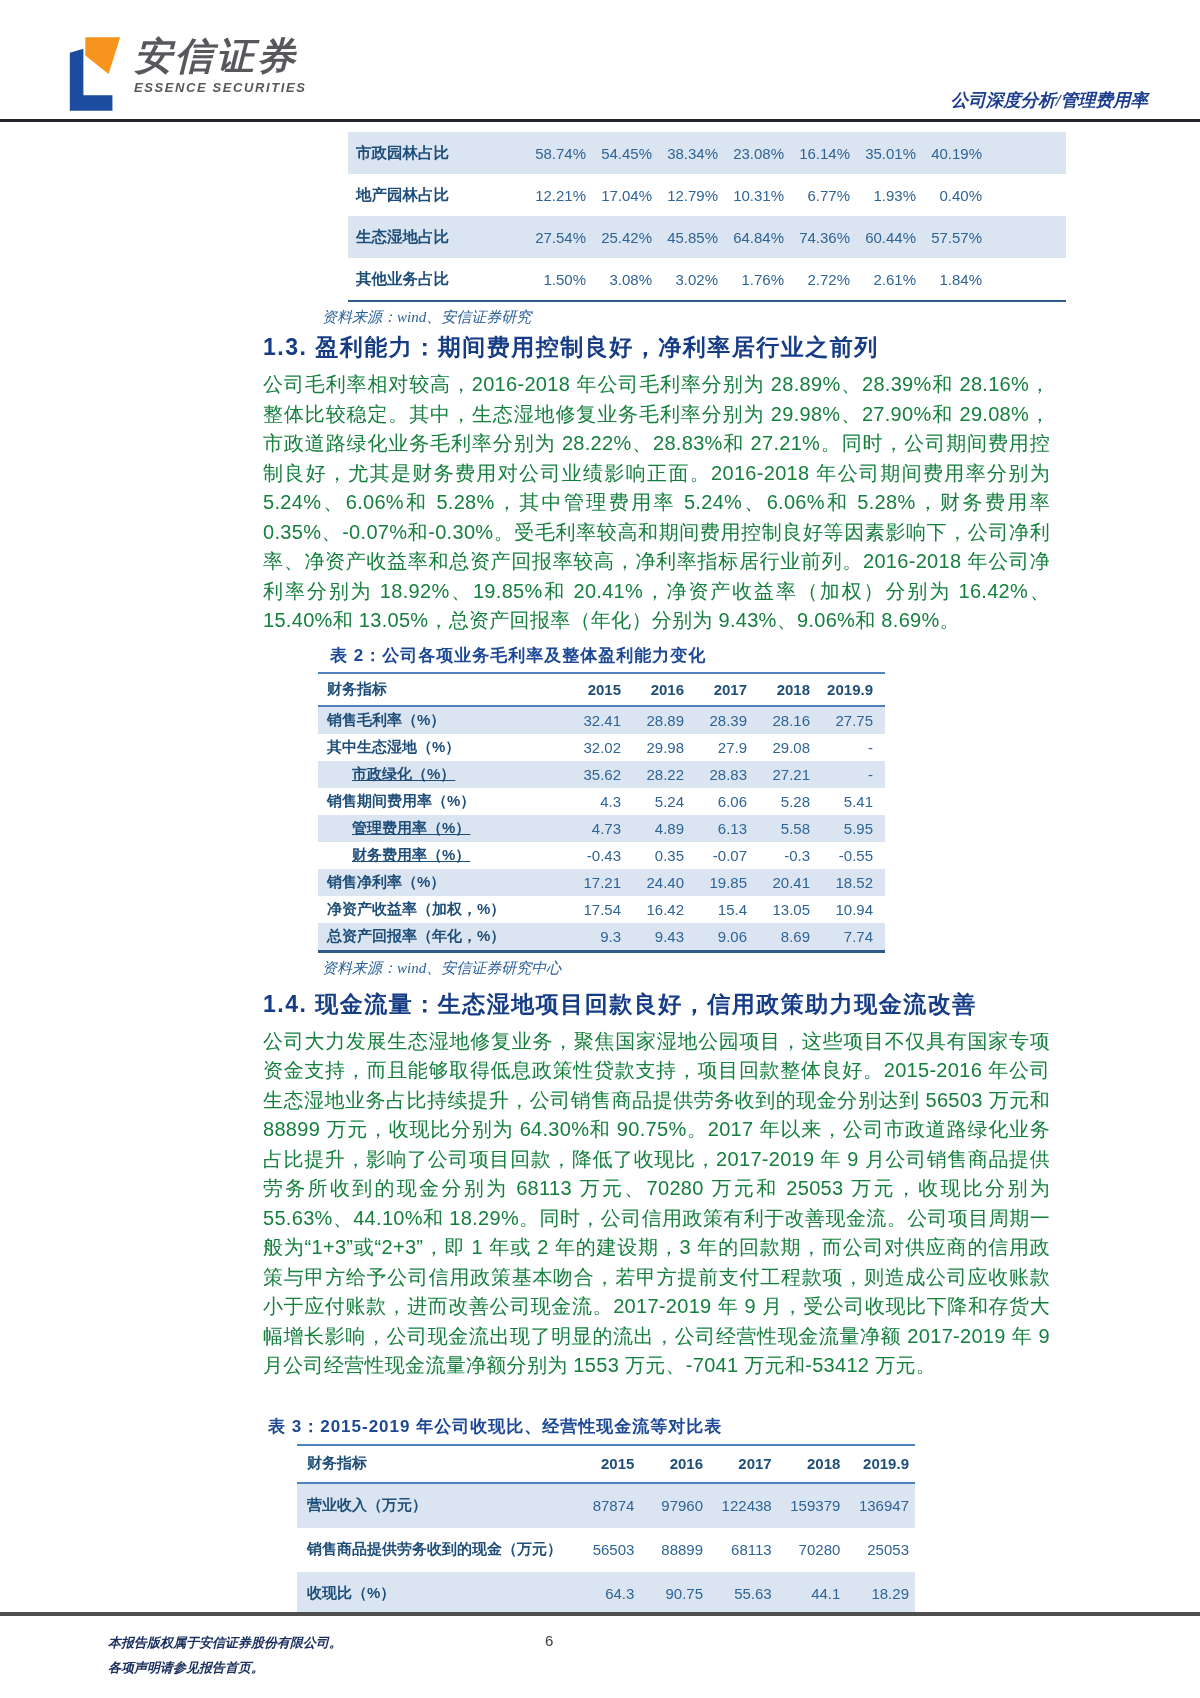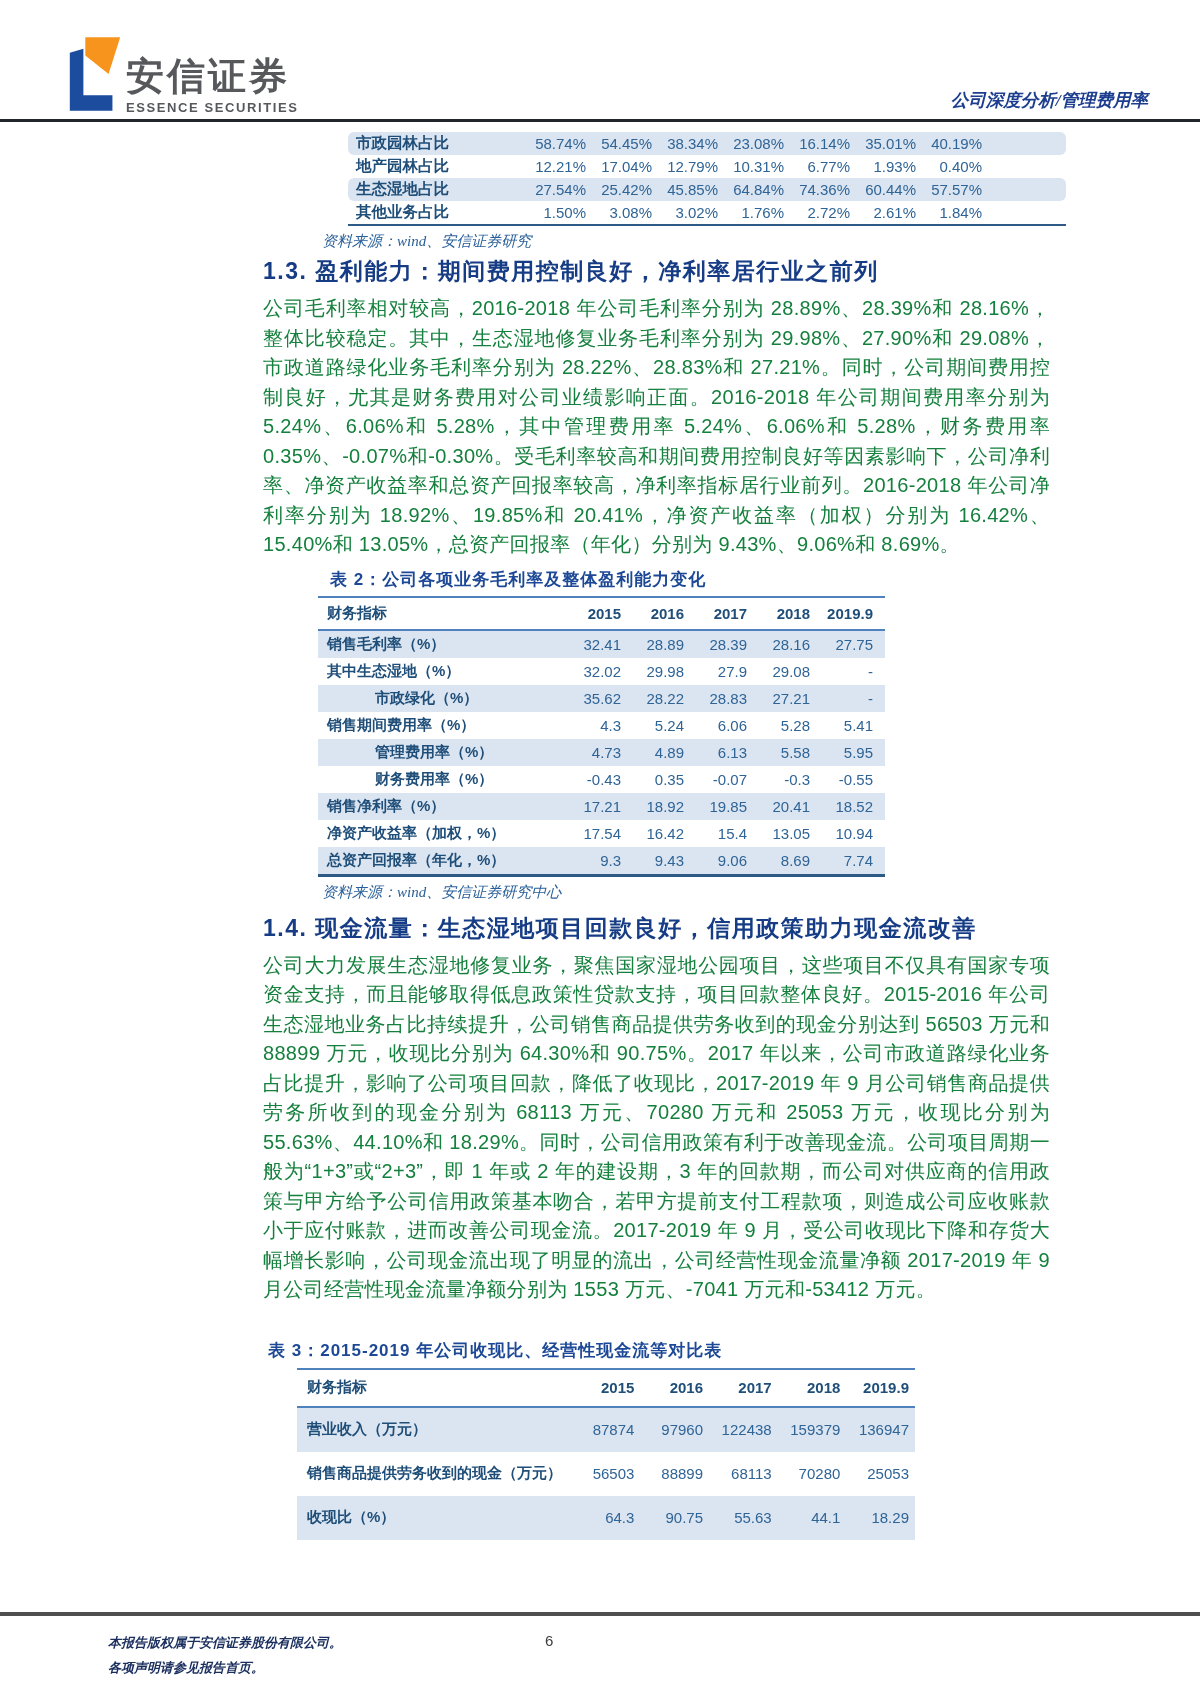--- a/index.html
+++ b/index.html
@@ -3,42 +3,42 @@
 <meta charset="utf-8">
 <style>
   html,body{margin:0;padding:0;background:#ffffff;}
   .page{position:relative;width:1200px;height:1698px;background:#fff;overflow:hidden;
         font-family:"Liberation Sans","DejaVu Sans",sans-serif;}
 
   
   .header{position:absolute;top:0;left:0;right:0;height:122px;box-sizing:border-box;
           border-bottom:3px solid #23252d;display:flex;justify-content:space-between;
           align-items:flex-end;padding:0 52px 4px 64px;}
-  .logo{display:flex;align-items:flex-end;gap:0;}
+  .logo{display:flex;align-items:flex-start;gap:8px;font-style:italic;}
   .logo-mark{display:block;margin-top:2px;}
   .logo-text{display:flex;flex-direction:column;}
   .logo-text .cn{font-size:38px;font-weight:bold;color:#57585c;letter-spacing:3px;line-height:46px;}
   .logo-text .en{font-size:13px;font-weight:bold;color:#57585c;letter-spacing:1.6px;margin-top:1px;}
   .doc-type{font-family:"Liberation Serif","DejaVu Serif",serif;font-style:italic;font-weight:bold;
             color:#1d3e8f;font-size:17.5px;padding-bottom:3px;}
 
   
   main{position:absolute;top:122px;left:0;right:0;}
 
   .tbl{font-size:15px;}
   .tbl .row,.tbl .hrow{display:flex;align-items:center;}
   .tbl .row.shaded{background:#dbe5f1;}
   .tbl .lbl{font-weight:bold;color:#1f4e79;box-sizing:border-box;white-space:nowrap;}
   .tbl .val{text-align:right;color:#2f6496;box-sizing:border-box;}
   .tbl .hrow .val{color:#1f4e79;font-weight:bold;}
   .tbl .fill{flex:1;}
 
   
   .tbl-top{margin:10px 0 0 348px;width:718px;border-bottom:2px solid #2e5a88;}
-  .tbl-top .row{height:23px;border-radius:6px;}
+  .tbl-top .row{height:42px;}
   .tbl-top .lbl{width:172px;padding-left:8px;font-size:15.5px;}
   .tbl-top .val{width:66px;}
 
   
   .src{margin:5px 0 0 322px;font-family:"Liberation Serif","DejaVu Serif",serif;
        font-style:italic;color:#2a6099;font-size:15px;line-height:20px;}
 
   
   .h2{margin:6px 150px 0 263px;font-size:23px;font-weight:bold;color:#163c85;
       letter-spacing:1.5px;line-height:29px;}
@@ -51,21 +51,21 @@
   
   .tbl-title{font-size:17px;font-weight:bold;color:#1c4896;letter-spacing:1px;}
   .tbl-title.t2{margin:8px 0 5px 330px;}
   .tbl-title.t3{margin:34px 0 6px 268px;}
 
   
   .tbl2{margin-left:318px;width:567px;border-top:2px solid #4f81bd;border-bottom:3px solid #2e5a88;}
   .tbl2 .hrow{height:31px;border-bottom:2px solid #4f81bd;padding-right:12px;}
   .tbl2 .row{height:27px;padding-right:12px;}
   .tbl2 .lbl{width:240px;padding-left:9px;}
-  .tbl2 .row.indent .lbl{padding-left:57px;}
+  .tbl2 .row.indent .lbl{padding-left:34px;text-decoration:underline;}
   .tbl2 .val{width:63px;}
 
   
   .tbl3{margin-left:297px;width:618px;border-top:2px solid #4f81bd;}
   .tbl3 .hrow{height:36px;border-bottom:2px solid #4f81bd;padding-right:6px;}
   .tbl3 .row{height:44px;padding-right:6px;}
   .tbl3 .lbl{width:270px;padding-left:10px;}
   .tbl3 .val{width:69px;}
 
   
@@ -203,21 +203,21 @@
           <div class="lbl">财务费用率（%）</div>
           <div class="val">-0.43</div>
           <div class="val">0.35</div>
           <div class="val">-0.07</div>
           <div class="val">-0.3</div>
           <div class="val">-0.55</div>
         </div>
         <div class="row shaded">
           <div class="lbl">销售净利率（%）</div>
           <div class="val">17.21</div>
-          <div class="val">18.92</div>
+          <div class="val">24.40</div>
           <div class="val">19.85</div>
           <div class="val">20.41</div>
           <div class="val">18.52</div>
         </div>
         <div class="row">
           <div class="lbl">净资产收益率（加权，%）</div>
           <div class="val">17.54</div>
           <div class="val">16.42</div>
           <div class="val">15.4</div>
           <div class="val">13.05</div>

